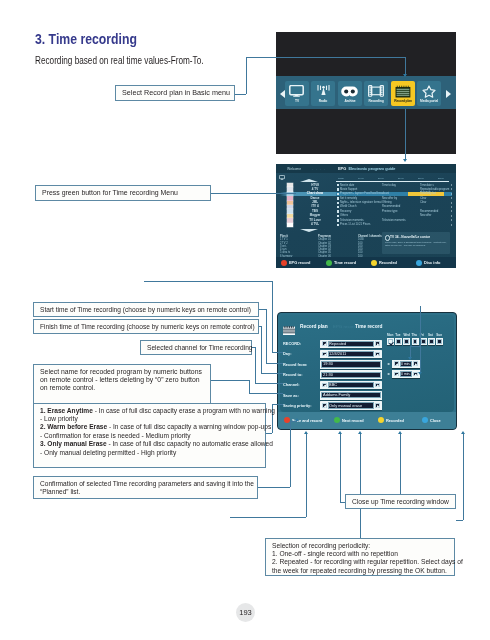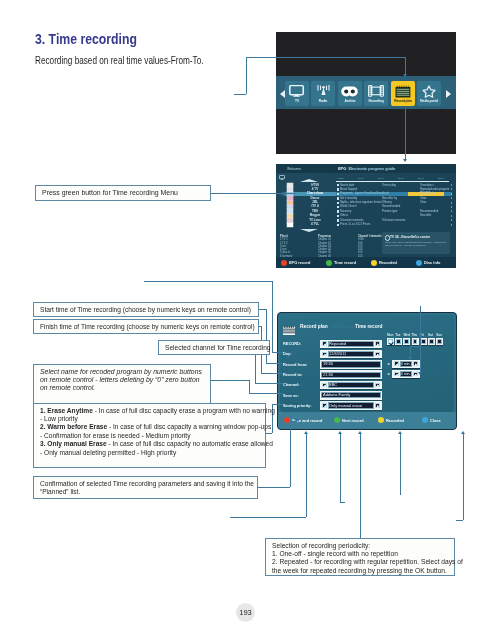--- a/index.html
+++ b/index.html
@@ -686,49 +686,55 @@
       <div class="ln lnh" style="left: 340px; top: 502px; width: 5px;"></div>
       <div class="ln lnv" style="left: 340px; top: 434px; height: 68px;"></div>
       <div class="arw" style="left: 338px; top: 430.6px; border-top: none; border-bottom: 3.4px solid rgb(47, 120, 160);"></div>
       <div class="ln lnh" style="left: 456px; top: 520px; width: 7px;"></div>
       <div class="ln lnv" style="left: 463px; top: 434px; height: 86px;"></div>
       <div class="arw" style="left: 461px; top: 430.6px; border-top: none; border-bottom: 3.4px solid rgb(47, 120, 160);"></div>
       <div class="ln lnv" style="left: 360px; top: 434px; height: 104px;"></div>
       <div class="arw" style="left: 358px; top: 430.6px; border-top: none; border-bottom: 3.4px solid rgb(47, 120, 160);"></div>
     </div>
 
+  <div class="callout" id="co0" style="--sx:0.922;left:115px;top:85px;width:120px;height:16px;">
+      <span class="tx" style="top: 2.6px;">Select Record plan in Basic menu</span>
+    </div>
   <div class="callout" id="co1" style="--sx:0.891;left:35px;top:185px;width:176px;height:16px;">
       <span class="tx" style="top: 2.6px;">Press green button for Time recording Menu</span>
     </div>
   <div class="callout" id="co3" style="--sx:0.845;left:33px;top:302px;width:226px;height:15px;">
       <span class="tx" style="top: 2.6px;">Start time of Time recording (choose by numeric keys on remote control)</span>
     </div>
   <div class="callout" id="co4" style="--sx:0.845;left:33px;top:319px;width:226px;height:15px;">
       <span class="tx" style="top: 2.6px;">Finish time of Time recording (choose by numeric keys on remote control)</span>
     </div>
-  <div class="callout" id="co5" style="--sx:0.845;left:140px;top:340px;width:112px;height:15px;margin-left:18px;">
+  <div class="callout" id="co5" style="--sx:0.845;left:140px;top:340px;width:112px;height:15px;">
       <span class="tx" style="top: 2.6px;">Selected channel for Time recording</span>
     </div>
-  <div class="callout" id="co6" style="--sx:0.879;left:33px;top:364px;width:178px;height:41px;font-style:italic;">
+  <div class="callout" id="co6" style="--sx:0.879;left:33px;top:364px;width:178px;height:41px;">
       <span class="tx" style="top: 2.6px;">Select name for recoded program by numeric buttons</span>
       <span class="tx" style="top: 11px;">on remote control - letters deleting by  “0” zero button</span>
       <span class="tx" style="top: 19.4px;">on remote control.</span>
     </div>
   <div class="callout" id="co7" style="--sx:0.845;left:33px;top:403px;width:233px;height:65px;">
       <span class="tx" style="top: 2.6px;"><b>1. Erase Anytime</b> - In case of full disc capacity erase a program with no warning</span>
       <span class="tx" style="top: 11px;"> - Low priority</span>
       <span class="tx" style="top: 19.4px;"><b>2. Warm before Erase</b> - In case of full disc capacity a warning window pop-ups</span>
       <span class="tx" style="top: 27.8px;">- Confirmation for erase is needed - Medium priority</span>
       <span class="tx" style="top: 36.2px;"><b>3. Only manual Erase</b> - In case of full disc capacity no automatic erase allowed</span>
       <span class="tx" style="top: 44.6px;">- Only manual deleting permitted - High priority</span>
     </div>
   <div class="callout" id="co8" style="--sx:0.845;left:33px;top:476px;width:225px;height:23px;">
       <span class="tx" style="top: 2.6px;">Confirmation of selected Time recording parameters and saving it into the</span>
       <span class="tx" style="top: 11px;">“Planned” list.</span>
     </div>
+  <div class="callout" id="co11" style="--sx:0.86;left:345px;top:494px;width:111px;height:15px;">
+      <span class="tx" style="top: 2.6px;">Close up Time recording window</span>
+    </div>
   <div class="callout" id="co13" style="--sx:0.855;left:265px;top:538px;width:190px;height:38px;">
       <span class="tx" style="top: 2.6px;">Selection of recording periodicity:</span>
       <span class="tx" style="top: 11px;">1. One-off - single record with no repetition</span>
       <span class="tx" style="top: 19.4px;">2. Repeated - for recording with regular repetition. Select days of</span>
       <span class="tx" style="top: 27.8px;">the week for repeated recording by pressing the OK button.</span>
     </div>
 
   <div class="abs" id="pagenum">193</div>
 </div>
 

